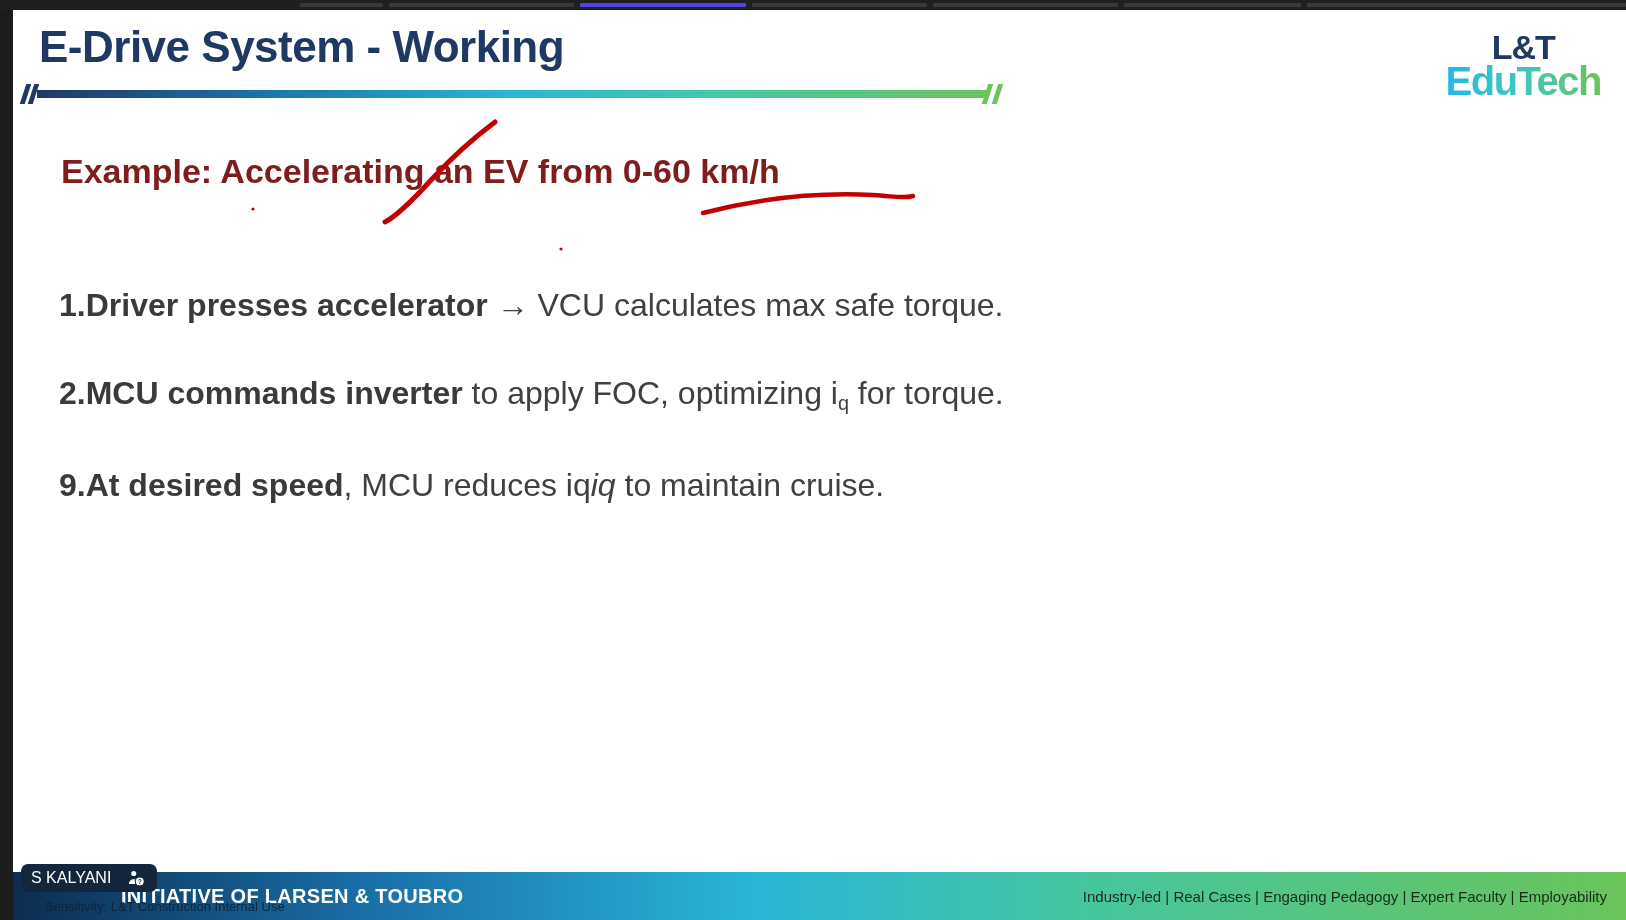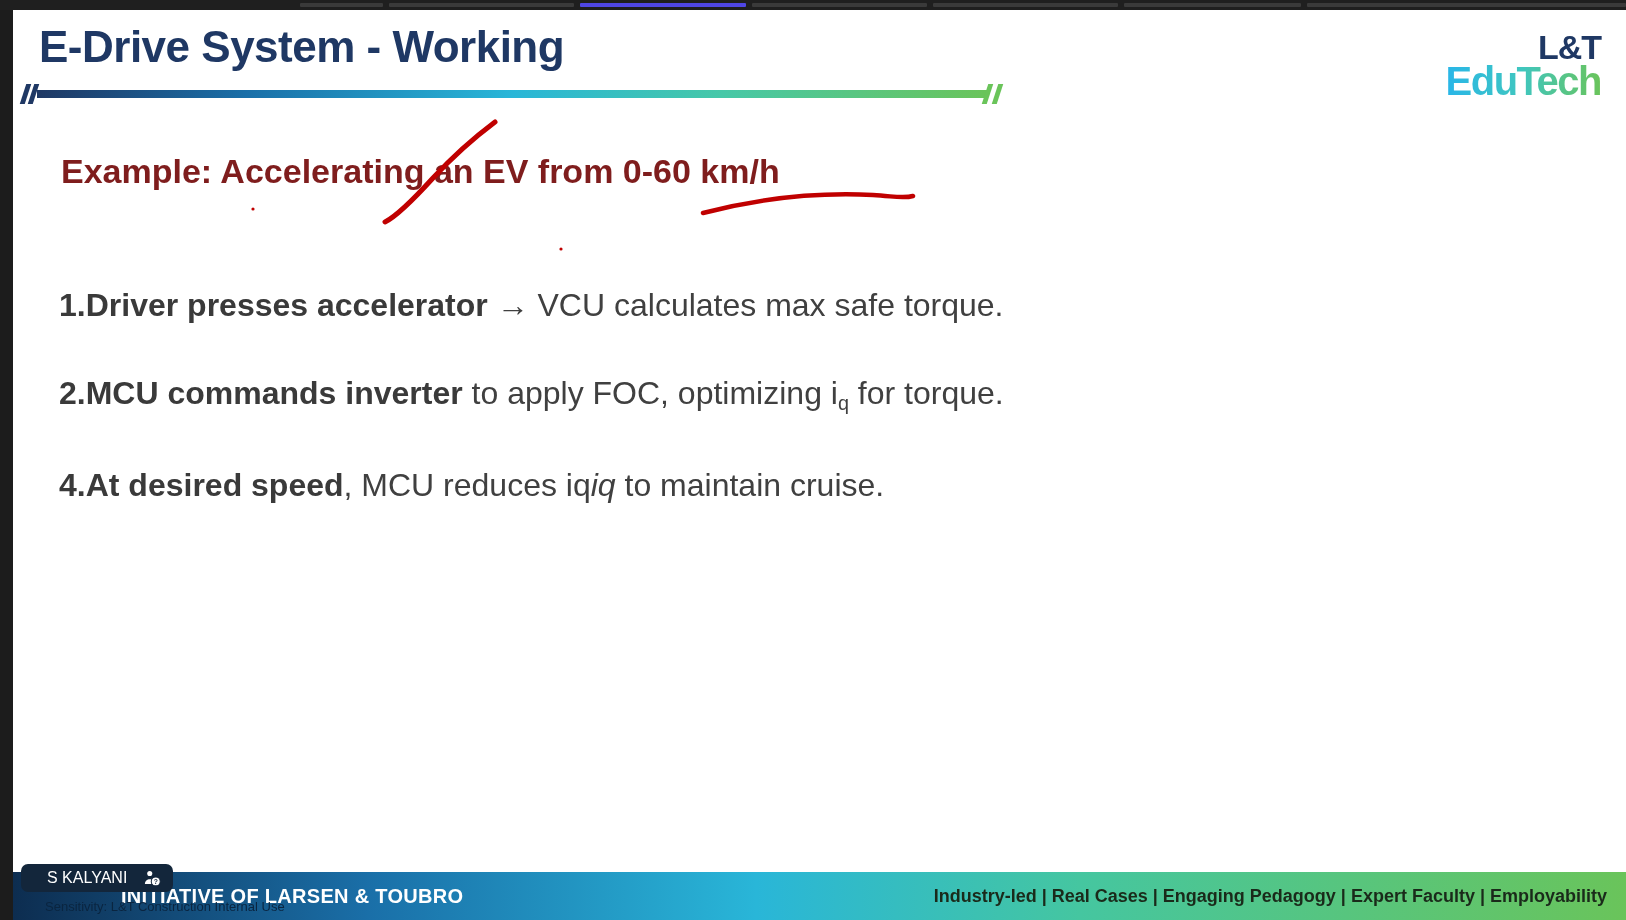--- a/index.html
+++ b/index.html
@@ -85,21 +85,21 @@
   .tick.l1 { left: 4px;  background: #1f3864; }
   .tick.l2 { left: 12px; background: #1f3864; }
   .tick.r1 { left: 966px; background: #6ac45a; }
   .tick.r2 { left: 976px; background: #6ac45a; }
 
   
   .logo {
     position: absolute;
     right: 28px;
     top: 22px;
-    text-align: right;
+    text-align: center;
     line-height: 0.92;
   }
   .logo-top {
     font-size: 34px;
     font-weight: bold;
     color: #1f3864;
     letter-spacing: -1px;
   }
   .logo-bottom {
     font-size: 40px;
@@ -171,42 +171,42 @@
     left: 108px;
     font-size: 20px;
     font-weight: bold;
     color: #ffffff;
     letter-spacing: 0.3px;
     white-space: nowrap;
   }
   .footer-right {
     position: absolute;
     right: 22px;
-    font-size: 18px;
-    font-weight: bold;
+    font-size: 15px;
+    font-weight: normal;
     color: #1a2a1a;
     white-space: nowrap;
   }
   .sensitivity {
     position: absolute;
     left: 32px;
     bottom: 6px;
     font-size: 13px;
     color: #0a2540;
     white-space: nowrap;
   }
 
   
   .name-badge {
     position: absolute;
     left: 8px;
     bottom: 28px;
     background: #13263b;
     border-radius: 7px;
-    padding: 5px 12px 5px 26px;
+    padding: 5px 12px 5px 10px;
     display: flex;
     align-items: flex-start;
     gap: 16px;
     z-index: 20;
   }
   .name-badge .nb-text {
     font-size: 16px;
     color: #ffffff;
     white-space: nowrap;
   }
@@ -249,21 +249,21 @@
     <svg class="ink" viewBox="0 0 1616 910">
       <path d="M372,212 C384,206 400,190 420,168 C444,142 466,124 482,112" stroke="#c00000" stroke-width="5" fill="none" stroke-linecap="round"></path>
       <path d="M690,203 C740,190 800,182 860,185 C880,186 890,189 900,186" stroke="#c00000" stroke-width="4.5" fill="none" stroke-linecap="round"></path>
       <circle cx="240" cy="199" r="1.6" fill="#c00000"></circle>
       <circle cx="548" cy="239" r="1.6" fill="#c00000"></circle>
     </svg>
 
     <div class="body-list" id="steps">
         <div class="item"><span class="lead">1.Driver presses accelerator</span><span> → VCU calculates max safe torque.</span></div>
         <div class="item"><span class="lead">2.MCU commands inverter</span><span> to apply FOC, optimizing i<sub>q</sub> for torque.</span></div>
-        <div class="item"><span class="lead">4.At desired speed</span><span>, MCU reduces iq<span class="it">iq</span> to maintain cruise.</span></div>
+        <div class="item"><span class="lead">9.At desired speed</span><span>, MCU reduces iq<span class="it">iq</span> to maintain cruise.</span></div>
       </div>
 
     <div class="footer">
       <div class="footer-left">INITIATIVE OF LARSEN &amp; TOUBRO</div>
       <div class="footer-right">Industry-led | Real Cases | Engaging Pedagogy | Expert Faculty | Employability</div>
       <div class="sensitivity">Sensitivity: L&amp;T Construction Internal Use</div>
     </div>
 
     <div class="name-badge">
       <span class="nb-text">S KALYANI</span>

